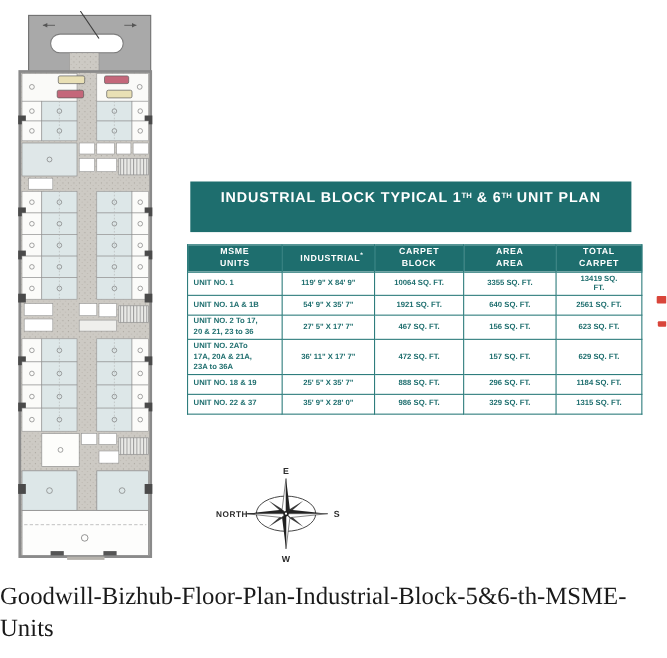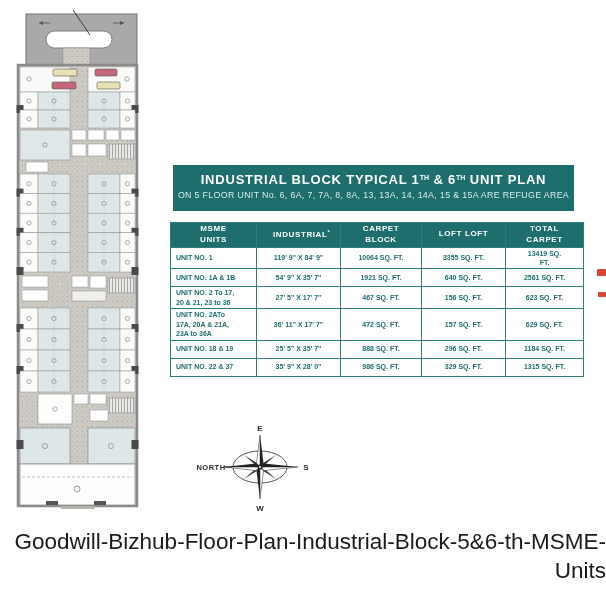--- a/index.html
+++ b/index.html
@@ -23,22 +23,22 @@
   #msme-table td.unit{text-align:left;padding-left:5px;}
   #msme-table col.c1{width:86px;} #msme-table col.c2{width:84px;}
   #msme-table col.c3{width:81px;} #msme-table col.c4{width:84px;} #msme-table col.c5{width:78px;}
   
   #compass{position:absolute;left:194px;top:420px;width:132px;height:94px;}
   
   .red-mark{position:absolute;background:#D9453A;border-radius:1px;}
   #red-mark-1{left:597px;top:269px;width:9px;height:7px;}
   #red-mark-2{left:598px;top:292px;width:8px;height:5px;}
   
-  #caption{position:absolute;left:0;top:527px;width:606px;text-align:right;
-           font-size:22.5px;line-height:29px;color:#1a1a1a;}
+  #caption{position:absolute;left:0;top:527px;width:606px;text-align:left;
+           font-size:22.5px;line-height:29px;color:#1a1a1a;font-family:Liberation Serif, serif;}
 </style>
 </head>
 <body>
 
 <div id="page">
 
   <div id="plan-wrap">
     <svg width="132" height="502" viewBox="0 0 132 502">
       <defs>
         <pattern id="stip" width="5" height="5" patternUnits="userSpaceOnUse">
@@ -231,37 +231,36 @@
         <circle cx="61" cy="479" r="3" fill="none" stroke="#777" stroke-width="0.7"></circle>
         <rect x="30" y="491" width="12" height="4" fill="#555"></rect>
         <rect x="78" y="491" width="12" height="4" fill="#555"></rect>
         <rect x="45" y="496" width="34" height="3" fill="#b5b2ac"></rect>
       </g>
     </svg>
   </div>
 
   <div id="banner">
     <div class="t1"><span>INDUSTRIAL BLOCK  TYPICAL 1</span><sup>TH</sup><span> &amp; 6</span><sup>TH</sup><span> UNIT PLAN</span></div>
-    <div class="t2">ON 5 FLOOR UNIT No. 6, 6A, 7, 7A, 8, 8A, 13, 13A, 14, 14A, 15 &amp; 15A ARE REFUGE AREA</div>
   </div>
 
   <table id="msme-table">
     <colgroup>
         <col class="c1">
         <col class="c2">
         <col class="c3">
         <col class="c4">
         <col class="c5">
       </colgroup>
     <thead>
       <tr>
         <th>MSME UNITS</th>
         <th><span>INDUSTRIAL</span><sup>*</sup></th>
         <th>CARPET BLOCK</th>
-        <th>LOFT LOFT</th>
+        <th>AREA AREA</th>
         <th>TOTAL CARPET</th>
       </tr>
     </thead>
     <tbody>
       <tr>
         <td class="unit">UNIT NO. 1</td>
         <td>119' 9" X 84' 9"</td>
         <td>10064 SQ. FT.</td>
         <td>3355 SQ. FT.</td>
         <td>13419 SQ. FT.</td>

